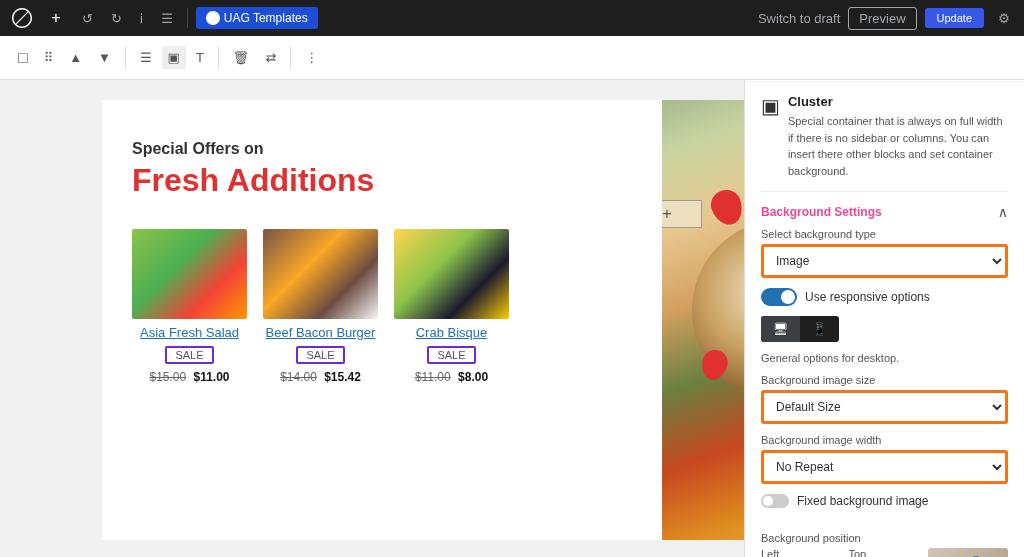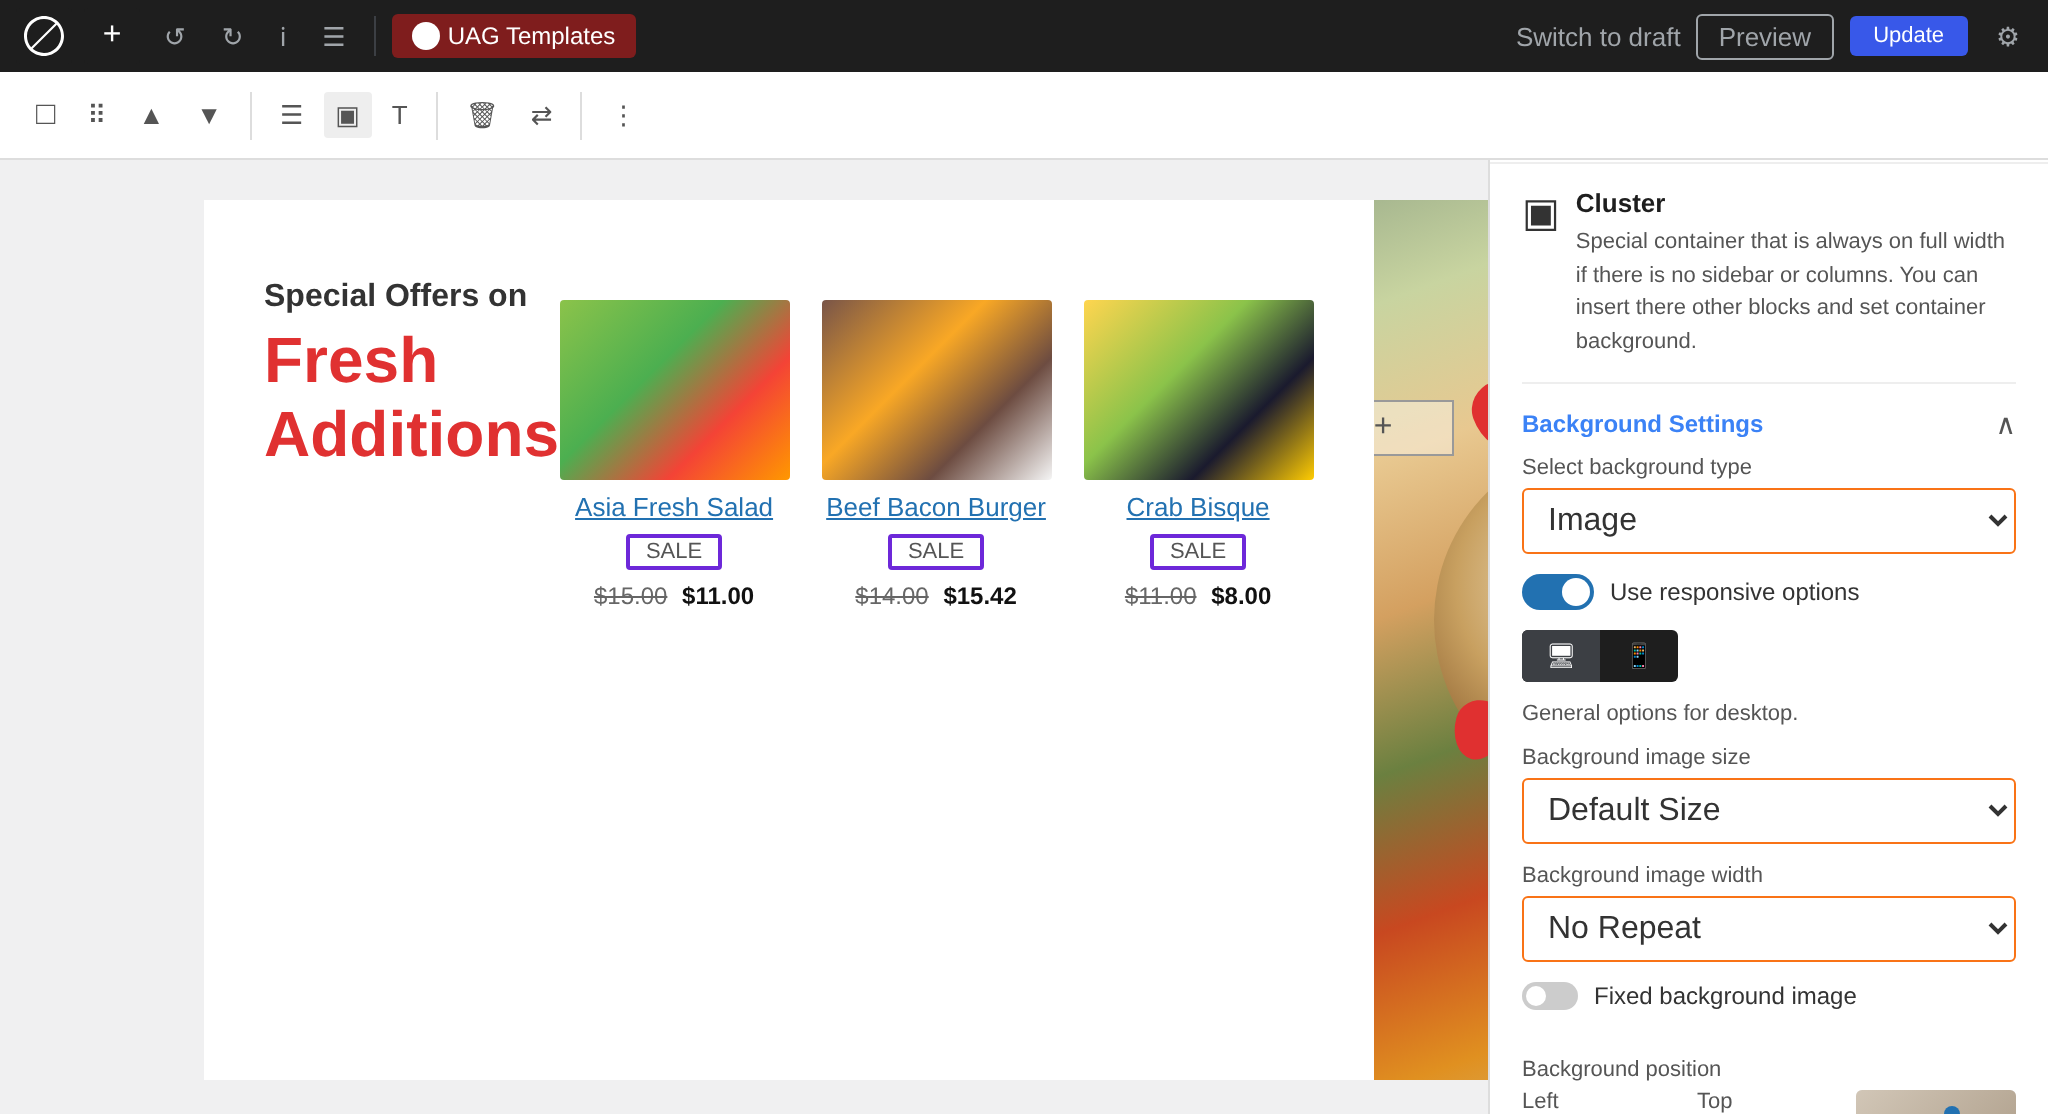--- a/index.html
+++ b/index.html
@@ -6,21 +6,21 @@
     body { font-family: -apple-system, BlinkMacSystemFont, 'Segoe UI', sans-serif; font-size: 13px; background: #f0f0f1; color: #1e1e1e; overflow: hidden; }
 
     
     .top-bar {
       display: flex; align-items: center; height: 36px; background: #1e1e1e; padding: 0 8px; gap: 6px; position: fixed; top: 0; left: 0; right: 0; z-index: 100;
     }
     .wp-logo { width: 28px; height: 28px; background: #1e1e1e; display: flex; align-items: center; justify-content: center; border-radius: 2px; }
     .wp-logo svg { width: 20px; height: 20px; fill: white; }
     .top-bar-btn { background: none; border: none; color: #a0a5aa; cursor: pointer; padding: 4px 6px; border-radius: 2px; display: flex; align-items: center; justify-content: center; font-size: 13px; }
     .top-bar-separator { width: 1px; height: 20px; background: #3c3f44; margin: 0 2px; }
-    .uag-btn { background: #7f1d1d; color: white; border: none; border-radius: 3px; padding: 4px 10px; font-size: 12px; cursor: pointer; display: flex; align-items: center; gap: 4px; }
+    .uag-btn { background: #1d4ed8; color: white; border: none; border-radius: 3px; padding: 4px 10px; font-size: 12px; cursor: pointer; display: flex; align-items: center; gap: 4px; }
     .top-bar-right { margin-left: auto; display: flex; align-items: center; gap: 8px; }
     .top-bar-link { color: #a0a5aa; text-decoration: none; font-size: 13px; cursor: pointer; }
     .preview-btn { background: none; border: 1px solid #a0a5aa; color: #a0a5aa; border-radius: 3px; padding: 3px 10px; font-size: 13px; cursor: pointer; }
     .update-btn { background: #3858e9; color: white; border: none; border-radius: 3px; padding: 4px 12px; font-size: 11px; cursor: pointer; }
     .settings-btn { background: none; border: none; color: #a0a5aa; cursor: pointer; padding: 4px 6px; }
 
     
     .editor-toolbar {
       display: flex; align-items: center; height: 44px; background: white; border-bottom: 1px solid #ddd; padding: 0 12px; gap: 4px; position: fixed; top: 36px; left: 0; right: 0; z-index: 99;
     }
@@ -31,21 +31,21 @@
     .main-layout { display: flex; margin-top: 80px; height: calc(100vh - 80px); }
 
     
     .canvas-area { flex: 1; background: #f0f0f1; display: flex; align-items: flex-start; justify-content: center; padding: 20px; overflow-y: auto; }
 
     .editor-canvas { background: white; width: 820px; min-height: 440px; position: relative; }
 
     
     .content-block { display: flex; min-height: 440px; }
 
-    .left-panel { flex: 1; padding: 40px 30px; display: flex; }
+    .left-panel { flex: 1; padding: 40px 30px; display: flex; flex-direction: column; gap: 20px; }
     .special-offers-text { font-size: 16px; color: #333; font-weight: 600; }
     .fresh-additions { font-size: 32px; font-weight: 700; color: #e03131; margin-top: 4px; }
 
     .products-row { display: flex; gap: 16px; margin-top: 10px; }
     .product-item { display: flex; flex-direction: column; align-items: center; gap: 6px; }
     .product-img-placeholder { width: 115px; height: 90px; border-radius: 2px; }
     .product-name { font-size: 13px; color: #2271b1; text-decoration: underline; text-align: center; font-weight: 400; }
     .sale-badge { border: 2px solid #6d28d9; padding: 1px 8px; font-size: 11px; color: #555; border-radius: 2px; }
     .price-row { font-size: 12px; color: #333; }
     .price-old { text-decoration: line-through; color: #666; margin-right: 4px; }
@@ -71,25 +71,25 @@
 
     .sidebar-content { padding: 12px 16px; flex: 1; overflow-y: auto; }
 
     .cluster-section { display: flex; gap: 8px; margin-bottom: 12px; }
     .cluster-text { font-size: 11px; color: #555; line-height: 1.5; }
     .cluster-title { font-size: 13px; font-weight: 600; color: #1e1e1e; margin-bottom: 4px; }
 
     .section-divider { height: 1px; background: #eee; margin: 12px 0; }
 
     .section-header { display: flex; align-items: center; justify-content: space-between; margin-bottom: 8px; }
-    .section-title { font-size: 12px; font-weight: 600; color: #3b82f6; }
+    .section-title { font-size: 12px; font-weight: 600; color: #ec4899; }
     .section-toggle { background: none; border: none; cursor: pointer; font-size: 14px; color: #555; }
 
     .form-label { font-size: 11px; color: #555; margin-bottom: 4px; display: block; }
-    .form-select { width: 100%; padding: 6px 8px; border: 1px solid #f97316; border-radius: 3px; font-size: 16px; background: white; color: #333; appearance: auto; margin-bottom: 10px; }
+    .form-select { width: 100%; padding: 6px 8px; border: 3px solid #f97316; border-radius: 3px; font-size: 12px; background: white; color: #333; appearance: auto; margin-bottom: 10px; }
 
     .toggle-row { display: flex; align-items: center; gap: 8px; margin-bottom: 10px; }
     .toggle-switch { position: relative; width: 36px; height: 18px; }
     .toggle-switch input { opacity: 0; width: 0; height: 0; }
     .toggle-slider { position: absolute; top: 0; left: 0; right: 0; bottom: 0; background: #2271b1; border-radius: 18px; cursor: pointer; }
     .toggle-slider:before { content: ''; position: absolute; width: 14px; height: 14px; left: 2px; bottom: 2px; background: white; border-radius: 50%; transition: 0.2s; transform: translateX(18px); }
     .toggle-label { font-size: 12px; color: #333; }
 
     .device-tabs { display: flex; gap: 0; margin-bottom: 10px; background: #1e1e1e; border-radius: 3px; overflow: hidden; width: fit-content; }
     .device-tab { padding: 6px 12px; cursor: pointer; color: #a0a5aa; font-size: 12px; display: flex; align-items: center; }

